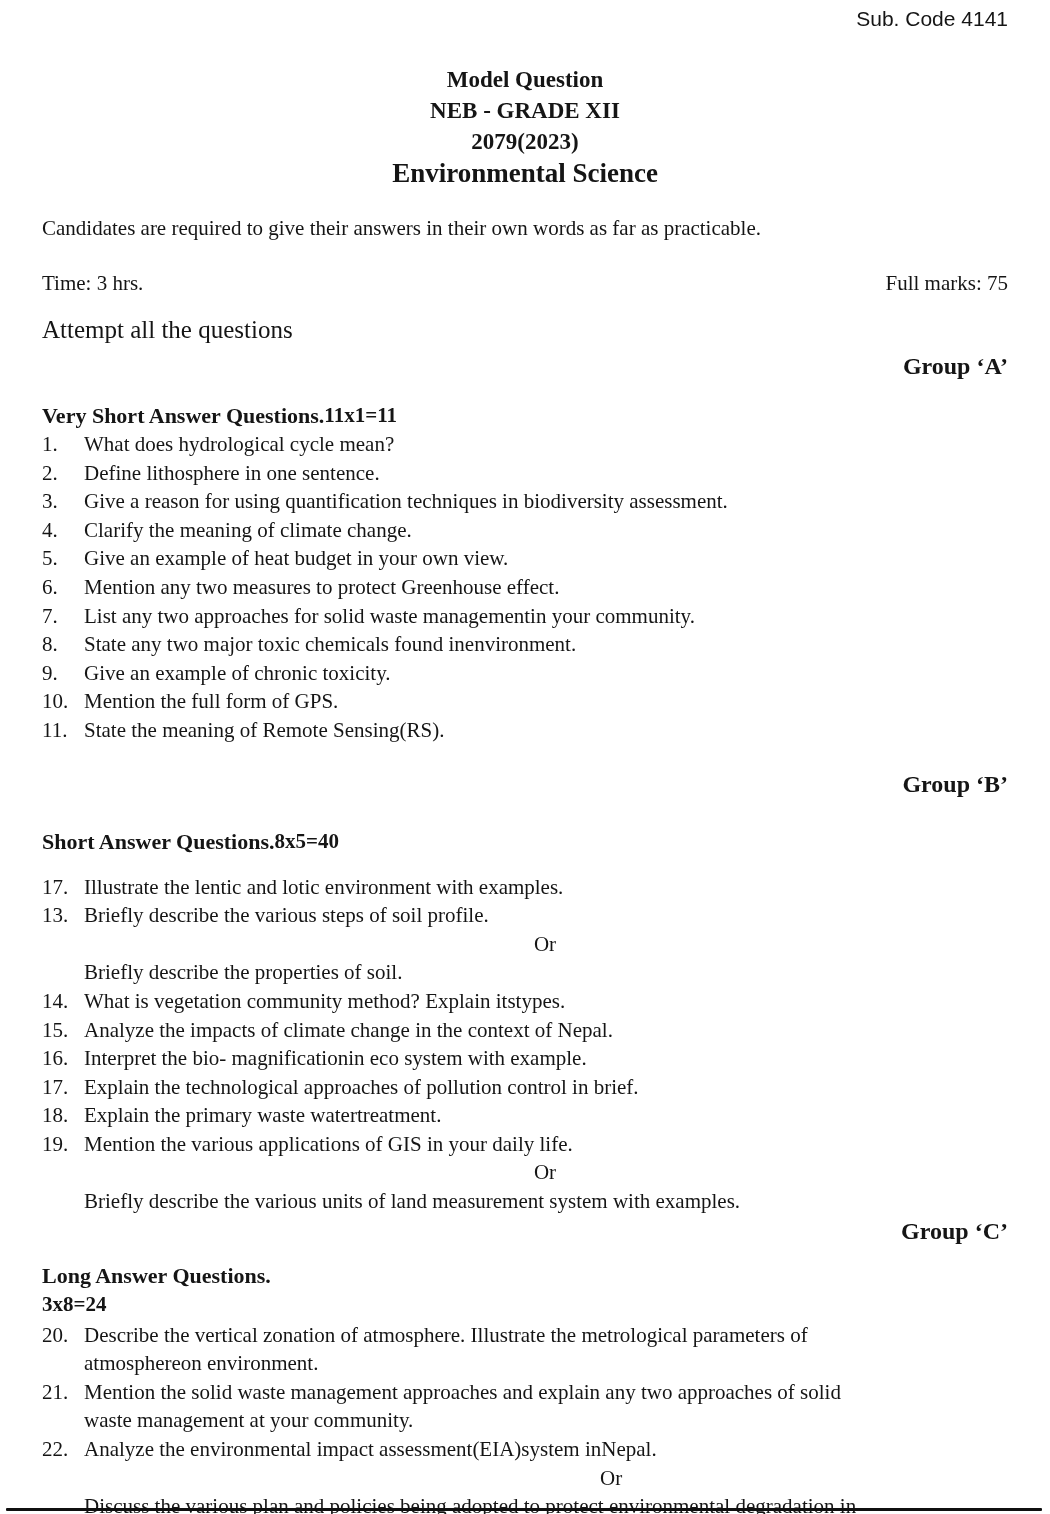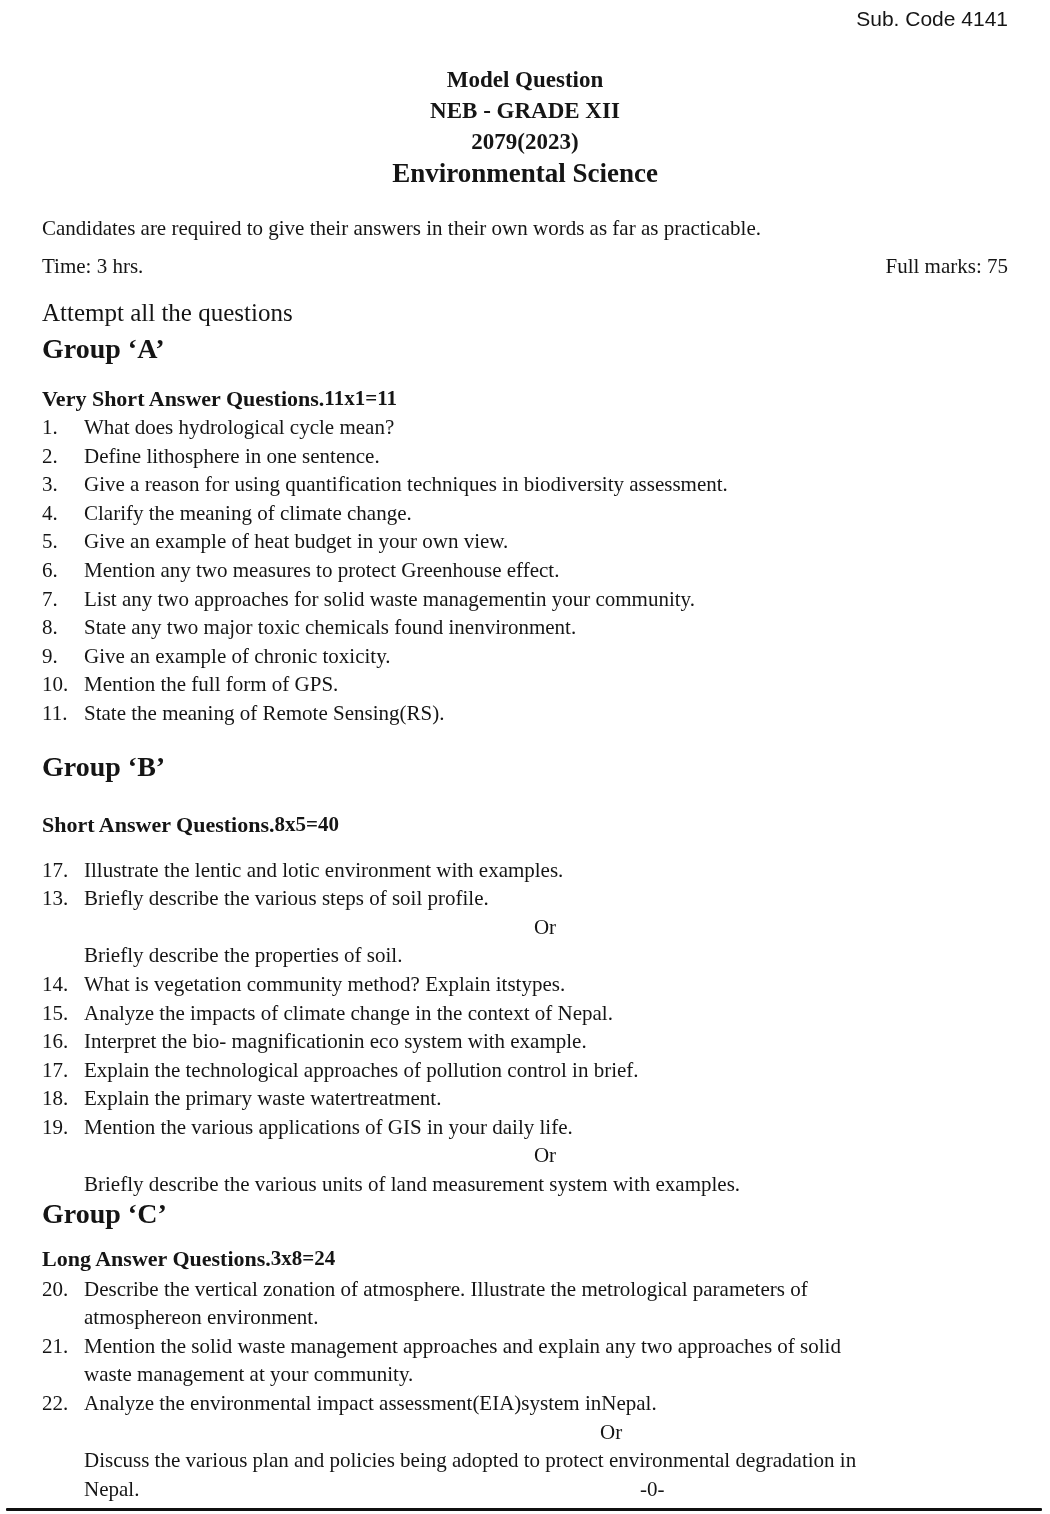--- a/index.html
+++ b/index.html
@@ -18,33 +18,33 @@
   .subcode {
     text-align:right;
     font-family:"Liberation Sans", sans-serif;
     font-size:21px;
     line-height:26px;
   }
   .title-block { margin-top:32px; text-align:center; font-weight:bold; }
   .t1 { font-size:23px; line-height:31px; }
   .t2 { font-size:27px; line-height:33px; }
   .instruction { margin-top:24px; line-height:29px; }
-  .meta-row { margin-top:9px; display:flex; justify-content:space-between; line-height:29px; }
+  .meta-row { margin-top:26px; display:flex; justify-content:space-between; line-height:29px; }
   .attempt { margin-top:15px; font-size:25px; line-height:34px; }
 
-  .group-title { text-align:left; font-weight:bold; font-size:28px; line-height:30px; }
+  .group-title { text-align:right; font-weight:bold; font-size:24px; line-height:30px; }
   .group:nth-child(1) .group-title { margin-top:4px; }
   .group:nth-child(2) .group-title { margin-top:24px; }
   .group:nth-child(3) .group-title { margin-top:0px; }
 
   .section-row { display:flex; justify-content:flex-start; font-weight:bold; line-height:29px; margin-top:20px; }
   .sec-head { font-size:22px; }
   .sec-marks { font-size:21px; margin-right:58px; }
   .group:nth-child(2) .section-row { margin-top:28px; }
-  .group:nth-child(3) .section-row { margin-top:15px; }
+  .group:nth-child(3) .section-row { margin-top:15px;flex-direction:column; }
 
   .lines { margin-top:0; }
   .group:nth-child(2) .lines { margin-top:17px; }
   .group:nth-child(3) .lines { margin-top:2px; }
 
   .line { display:flex; line-height:28.6px; position:relative; }
   .num { flex:0 0 42px; }
   .qtext { flex:1; }
   .line.alt .qtext, .line.cont .qtext, .line.end .qtext { padding-left:42px; }
   .or-line { text-align:center; line-height:28.6px; padding-left:40px; }

